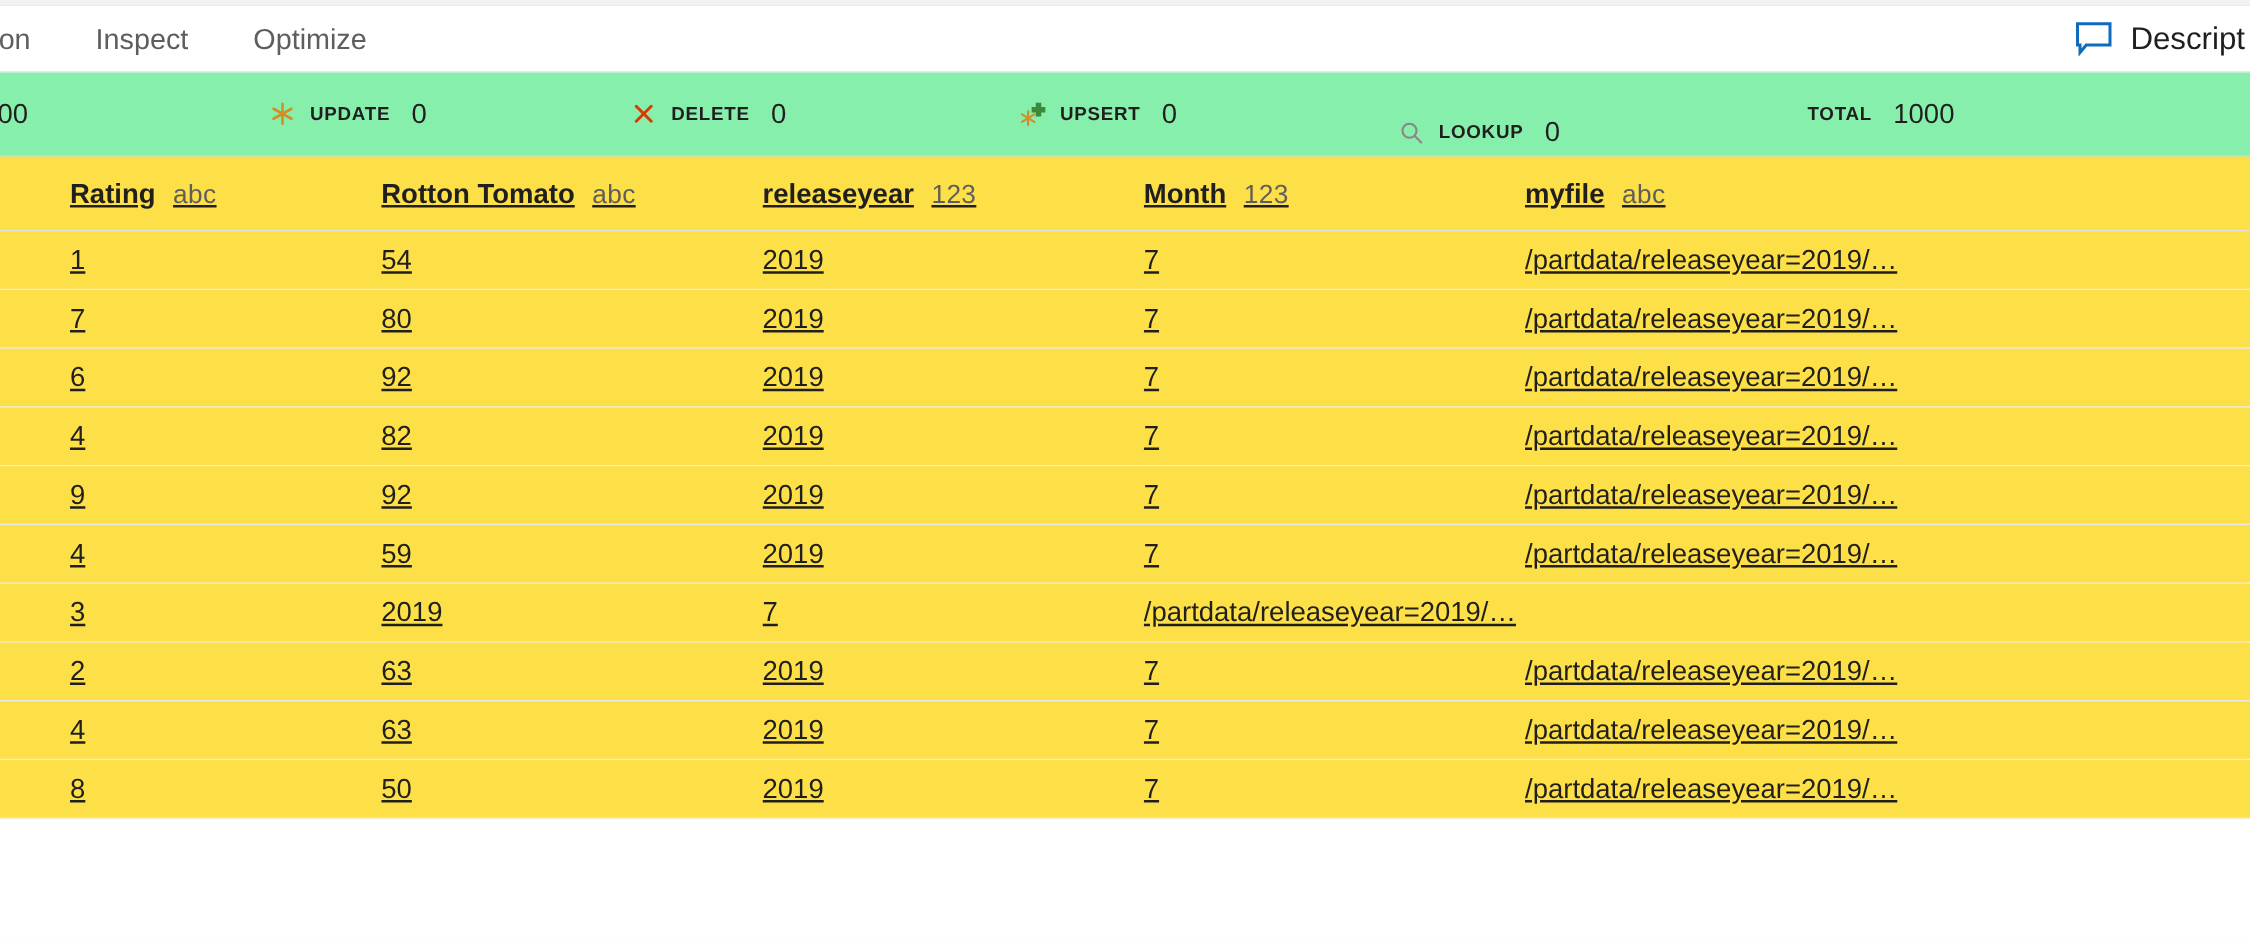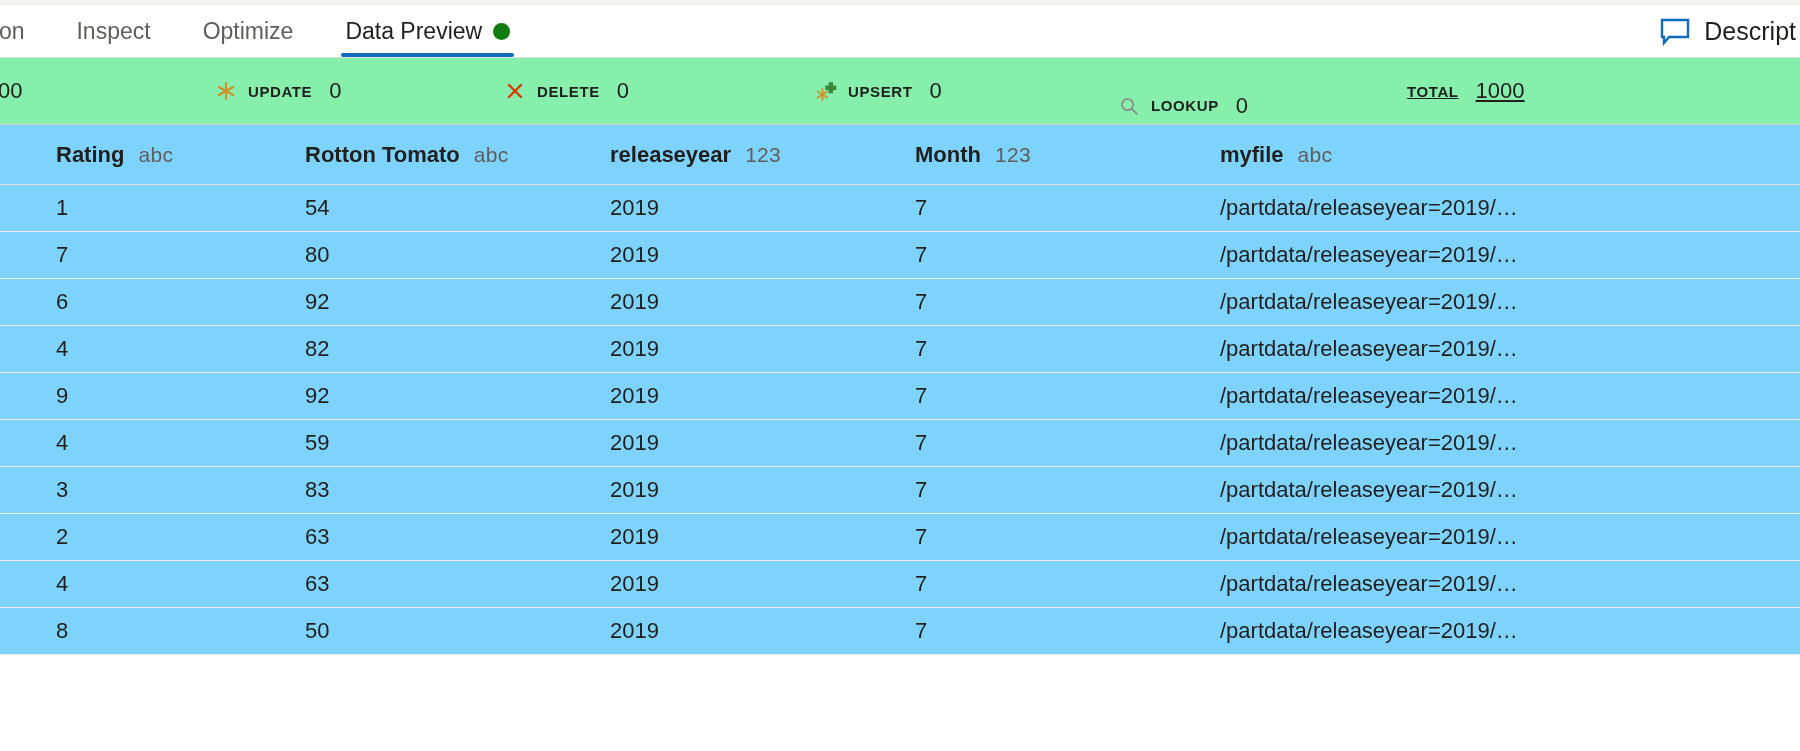--- a/index.html
+++ b/index.html
@@ -61,21 +61,21 @@
 
   .tabbar-right {
     margin-left: auto;
     display: flex;
     align-items: center;
     height: 52px;
     padding-right: 0;
   }
   .desc-btn {
     display: flex;
-    align-items: flex-end;
+    align-items: center;
     gap: 14px;
     font-size: 25px;
     color: #201f1e;
     white-space: nowrap;
     cursor: pointer;
     padding-right: 4px;
   }
   .comment-icon { width: 30px; height: 28px; flex: none; display:block; }
 
   
@@ -101,21 +101,21 @@
     letter-spacing: 0.6px;
     color: #201f1e;
   }
   .stat-value {
     font-size: 22px;
     color: #201f1e;
     margin-left: 6px;
   }
 
   
-  .grid { background: #7dd3fc; }
+  .grid { background: #fde047; text-decoration: underline; }
   .grid-row {
     display: flex;
     align-items: center;
     height: 47px;
     border-bottom: 1px solid #edebe9;
   }
   .grid-header {
     height: 60px;
     border-bottom: 1px solid #e1dfdd;
   }
@@ -159,24 +159,20 @@
   </div>
 
   <div class="tab">
     <span>Inspect</span>
   </div>
 
   <div class="tab">
     <span>Optimize</span>
   </div>
 
-  <div class="tab active">
-    <span>Data Preview</span>
-    <span class="status-dot"></span>
-  </div>
 
   <div class="tabbar-right">
     <div class="desc-btn">
       <svg class="comment-icon" viewBox="0 0 30 28">
         <path d="M2 2 H28 V19 H9 L4 25 V19 H2 Z" fill="none" stroke="#0f6cbd" stroke-width="2.4" stroke-linejoin="miter"></path>
       </svg>
       <span>Descript</span>
     </div>
   </div>
 
@@ -226,21 +222,21 @@
 
   <div class="stat" style="left:1118px;margin-top:29px;">
     <svg class="stat-icon" viewBox="0 0 22 22">
       <circle cx="9.6" cy="9.6" r="5.6" fill="none" stroke="#8a8886" stroke-width="1.7"></circle>
       <line x1="13.8" y1="13.8" x2="19" y2="19" stroke="#8a8886" stroke-width="1.7" stroke-linecap="round"></line>
     </svg>
     <span class="stat-label">LOOKUP</span>
     <span class="stat-value">0</span>
   </div>
 
-  <div class="stat" style="left:1407px;text-decoration:underline;">
+  <div class="stat" style="left:1446px;">
     <span class="stat-label">TOTAL</span>
     <span class="stat-value">1000</span>
   </div>
 
 </div>
 
 <div class="grid">
 
   <div class="grid-row grid-header">
     <div class="cell c-rating">
@@ -313,21 +309,20 @@
       </div>
       <div class="grid-row">
         <div class="cell c-rating">4</div>
         <div class="cell c-rotton">59</div>
         <div class="cell c-year">2019</div>
         <div class="cell c-month">7</div>
         <div class="cell c-myfile">/partdata/releaseyear=2019/…</div>
       </div>
       <div class="grid-row">
         <div class="cell c-rating">3</div>
-        <div class="cell c-rotton">83</div>
         <div class="cell c-year">2019</div>
         <div class="cell c-month">7</div>
         <div class="cell c-myfile">/partdata/releaseyear=2019/…</div>
       </div>
       <div class="grid-row">
         <div class="cell c-rating">2</div>
         <div class="cell c-rotton">63</div>
         <div class="cell c-year">2019</div>
         <div class="cell c-month">7</div>
         <div class="cell c-myfile">/partdata/releaseyear=2019/…</div>

